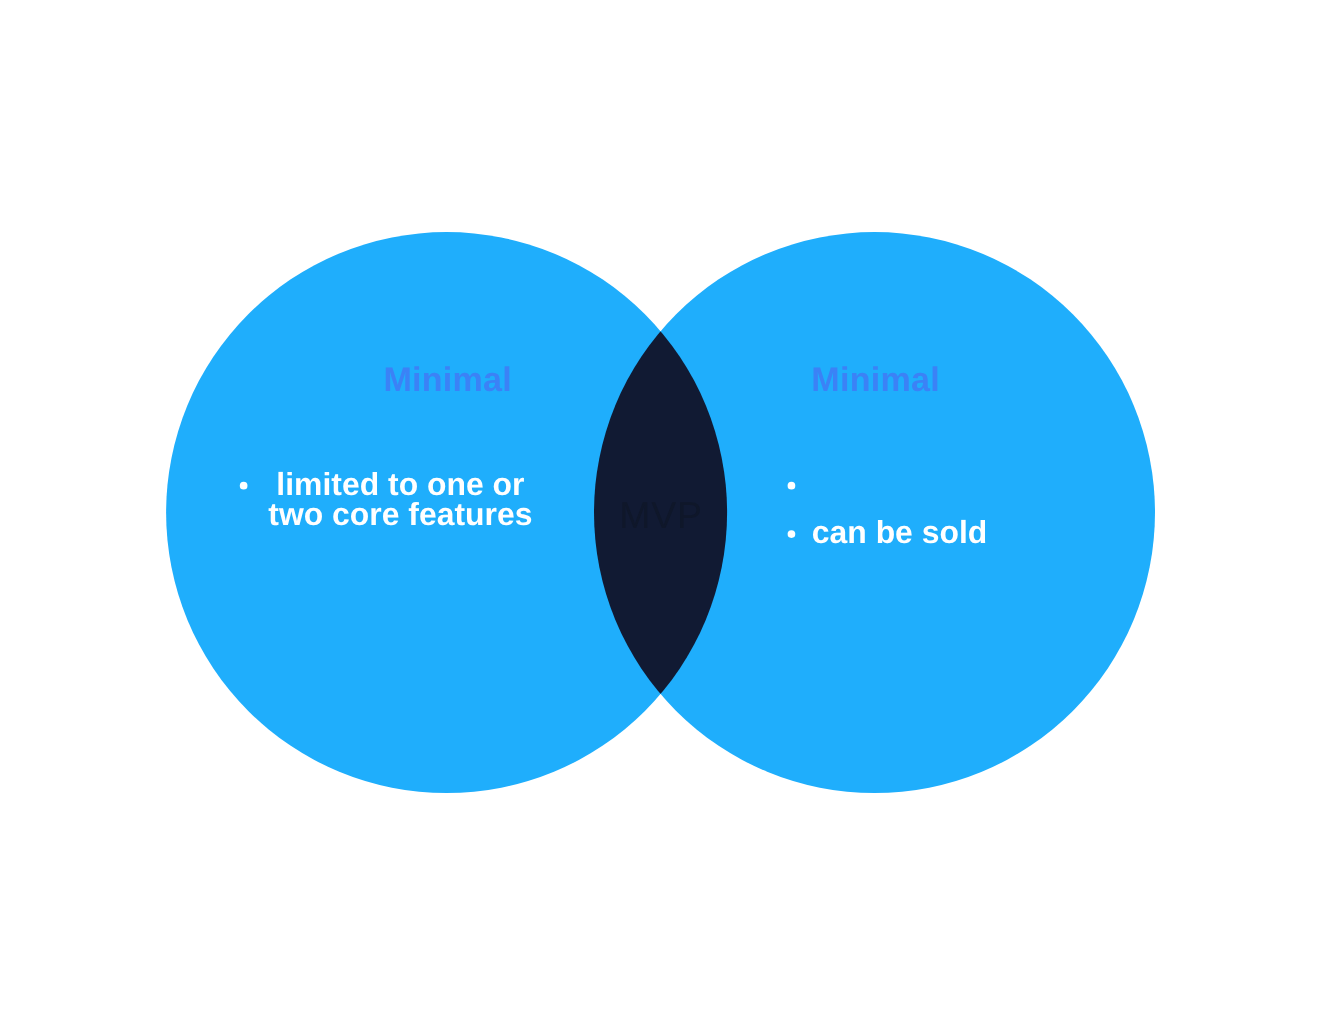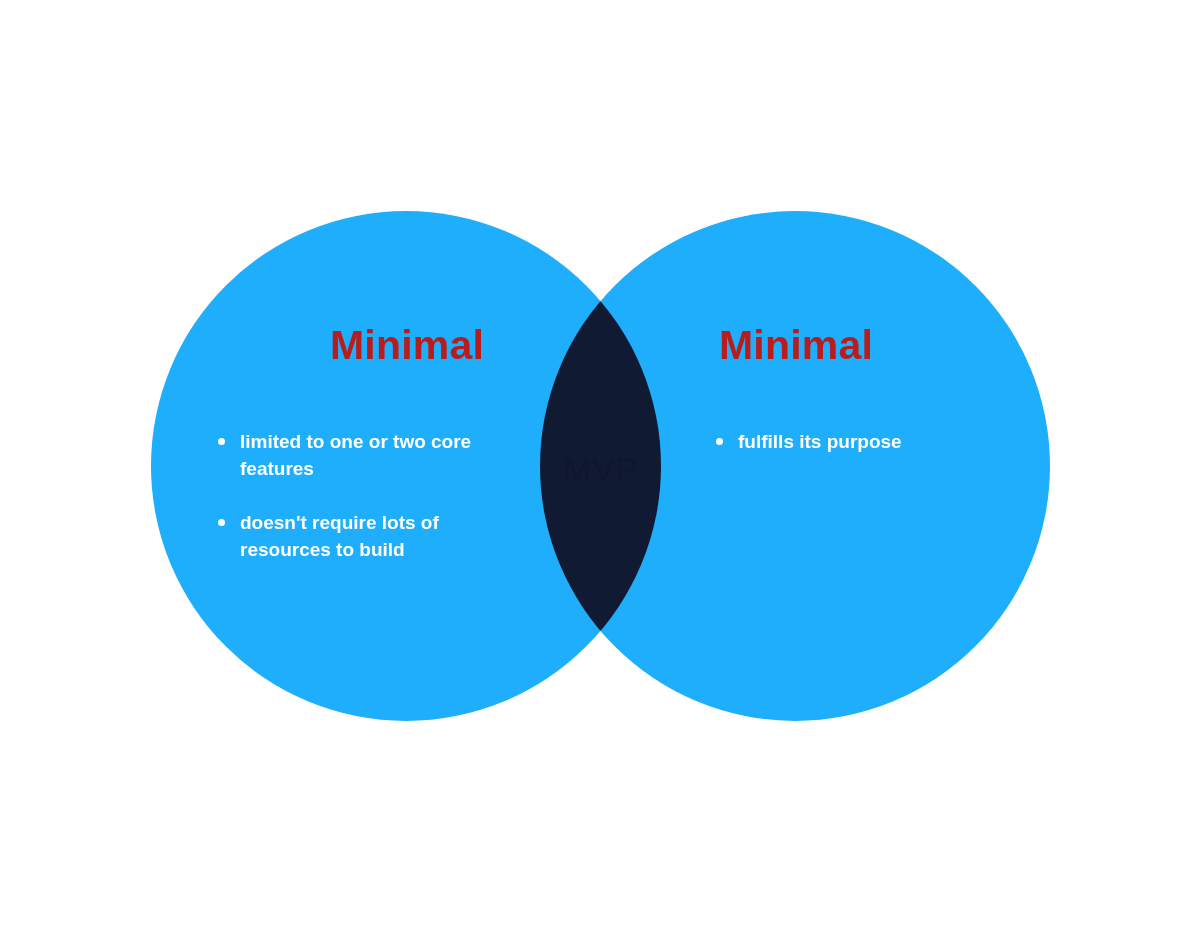--- a/index.html
+++ b/index.html
@@ -17,22 +17,22 @@
   }
   .venn-svg {
     position: absolute;
     inset: 0;
     width: 1200px;
     height: 931px;
   }
   .circle-title {
     position: absolute;
     transform: translateX(-50%);
-    color: #b91c1c;
-    font-size: 41px;
+    color: #3b82f6;
+    font-size: 31px;
     font-weight: 700;
     line-height: 34px;
     white-space: nowrap;
     letter-spacing: 0.2px;
     text-align: right;
   }
   .title-left  { left: 407px; top: 328px; }
   .title-right { left: 796px; top: 328px; }
 
   .center-label {
@@ -46,23 +46,24 @@
     letter-spacing: 0.8px;
     white-space: nowrap;
   }
 
   ul.bullets {
     position: absolute;
     margin: 0;
     padding: 0;
     list-style: none;
     color: #ffffff;
-    font-size: 19px;
+    font-size: 29px;
     font-weight: 600;
     line-height: 27px;
+    text-align: center;
   }
   .bullets-left  { left: 218px; top: 428px; width: 270px; }
   .bullets-right { left: 716px; top: 428px; width: 290px; }
   ul.bullets li {
     display: flex;
     align-items: flex-start;
     margin-bottom: 27px;
   }
   ul.bullets li:last-child { margin-bottom: 0; }
   .dot {
@@ -95,26 +96,25 @@
 
   <div class="circle-title title-right">Minimal</div>
 
   <div class="center-label">MVP</div>
 
   <ul class="bullets bullets-left">
     <li>
       <span class="dot"></span>
       <span>limited to one or two core features</span>
     </li>
-    <li>
-      <span class="dot"></span>
-      <span>doesn't require lots of resources to build</span>
-    </li>
   </ul>
 
   <ul class="bullets bullets-right">
     <li>
       <span class="dot"></span>
-      <span>fulfills its purpose</span>
+    </li>
+    <li>
+      <span class="dot"></span>
+      <span>can be sold</span>
     </li>
   </ul>
 
 </div>
 
 </body></html>

